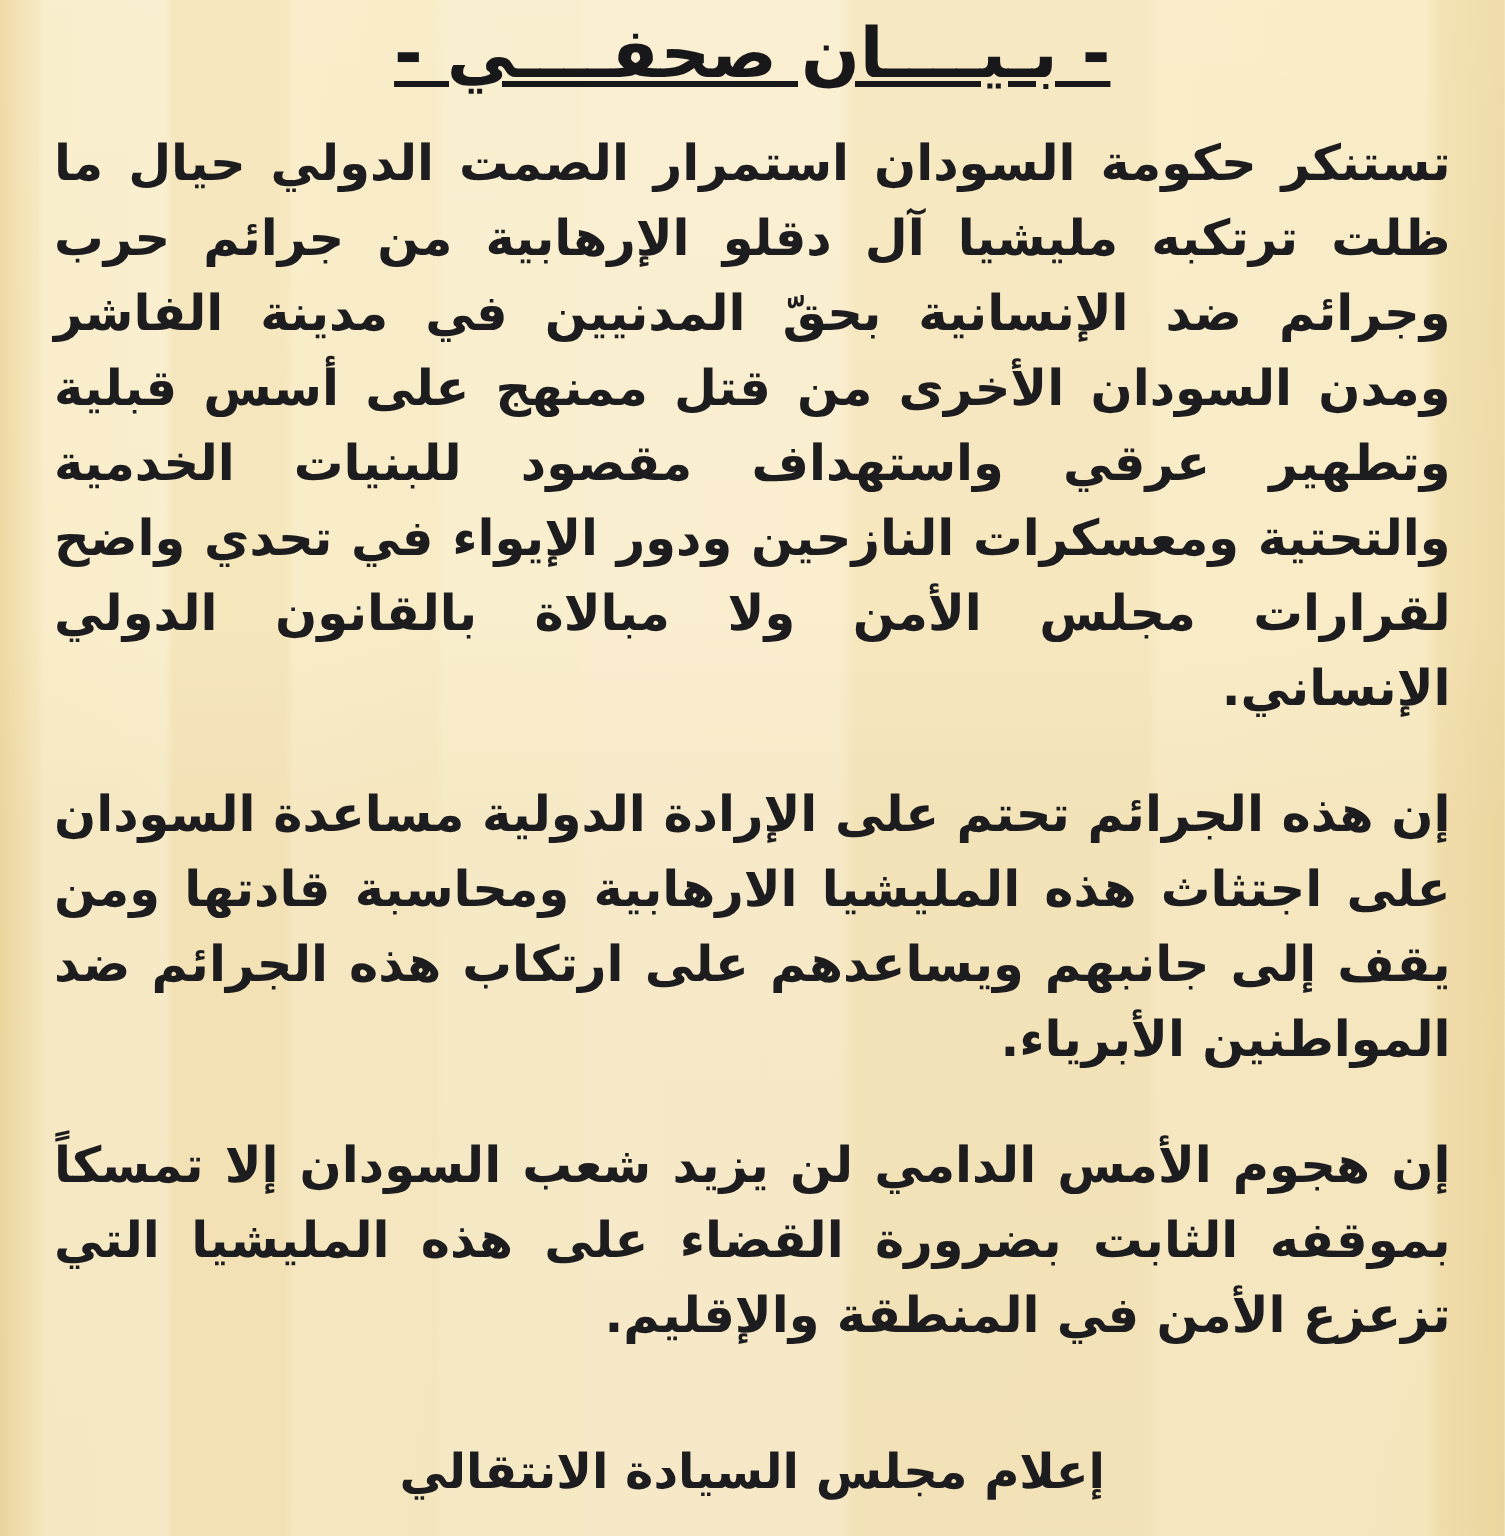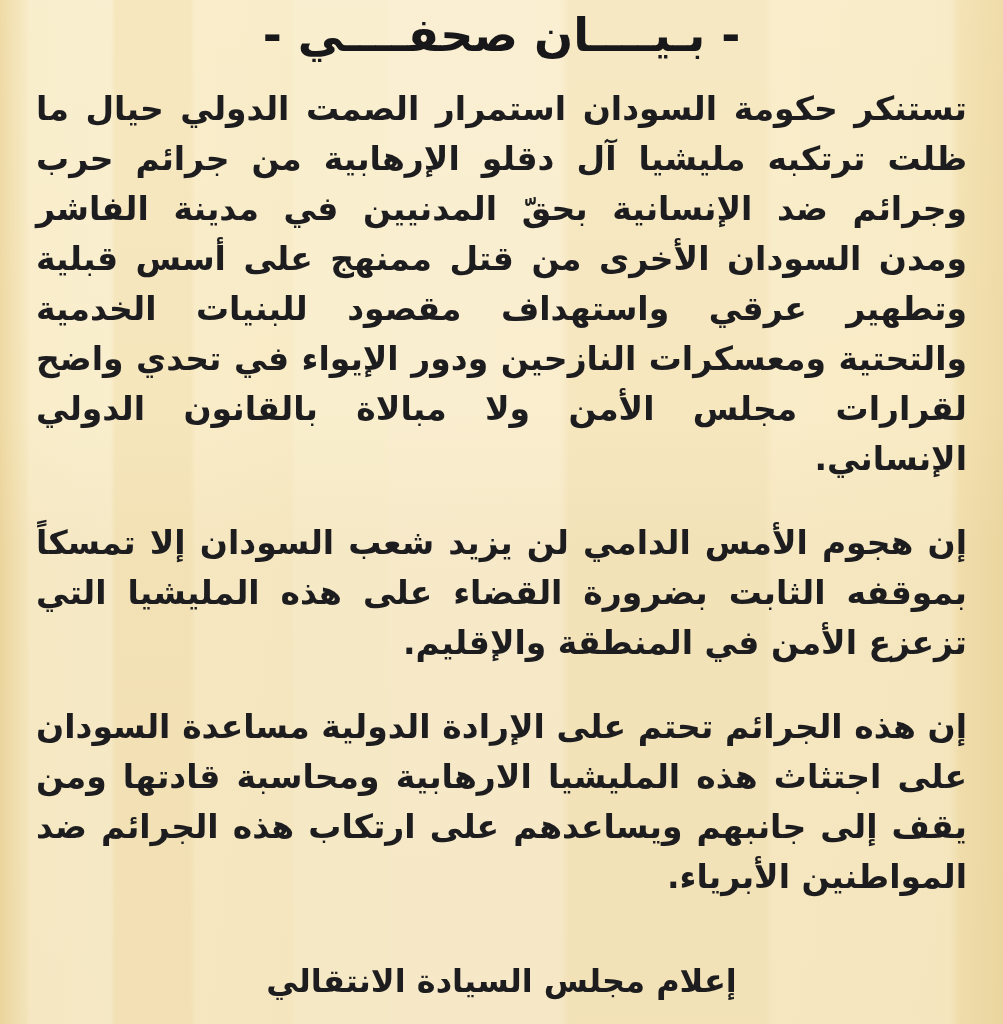--- a/index.html
+++ b/index.html
@@ -49,20 +49,21 @@
     color: #1d1d1f;
   }
   .title {
     margin: 0;
     font-size: 46px;
     line-height: 58px;
     font-weight: bold;
     text-align: center;
     color: #18181a;
     white-space: nowrap;
+    text-decoration: underline;
   }
   .body-text {
     margin-top: 20px;
   }
   .body-text p {
     margin: 0 0 34px 0;
     font-size: 33px;
     font-weight: bold;
     line-height: 50px;
     text-align: justify;
@@ -80,22 +81,22 @@
 </style>
 </head>
 <body>
 
 <div class="page">
 
   <h1 class="title">- بـيــــان صحفــــي -</h1>
 
   <main class="body-text">
     <p>تستنكر حكومة السودان استمرار الصمت الدولي حيال ما ظلت ترتكبه مليشيا آل دقلو الإرهابية من جرائم حرب وجرائم ضد الإنسانية بحقّ المدنيين في مدينة الفاشر ومدن السودان الأخرى من قتل ممنهج على أسس قبلية وتطهير عرقي واستهداف مقصود للبنيات الخدمية والتحتية ومعسكرات النازحين ودور الإيواء في تحدي واضح لقرارات مجلس الأمن ولا مبالاة بالقانون الدولي الإنساني.</p>
+    <p>إن هذه الجرائم تحتم على الإرادة الدولية مساعدة السودان على اجتثاث هذه المليشيا الارهابية ومحاسبة قادتها ومن يقف إلى جانبهم ويساعدهم على ارتكاب هذه الجرائم ضد المواطنين الأبرياء.</p>
     <p>إن هجوم الأمس الدامي لن يزيد شعب السودان إلا تمسكاً بموقفه الثابت بضرورة القضاء على هذه المليشيا التي تزعزع الأمن في المنطقة والإقليم.</p>
-    <p>إن هذه الجرائم تحتم على الإرادة الدولية مساعدة السودان على اجتثاث هذه المليشيا الارهابية ومحاسبة قادتها ومن يقف إلى جانبهم ويساعدهم على ارتكاب هذه الجرائم ضد المواطنين الأبرياء.</p>
   </main>
 
   <footer class="doc-footer">
     <div class="signature">إعلام مجلس السيادة الانتقالي</div>
 
   </footer>
 
 </div>
 
 </body></html>

